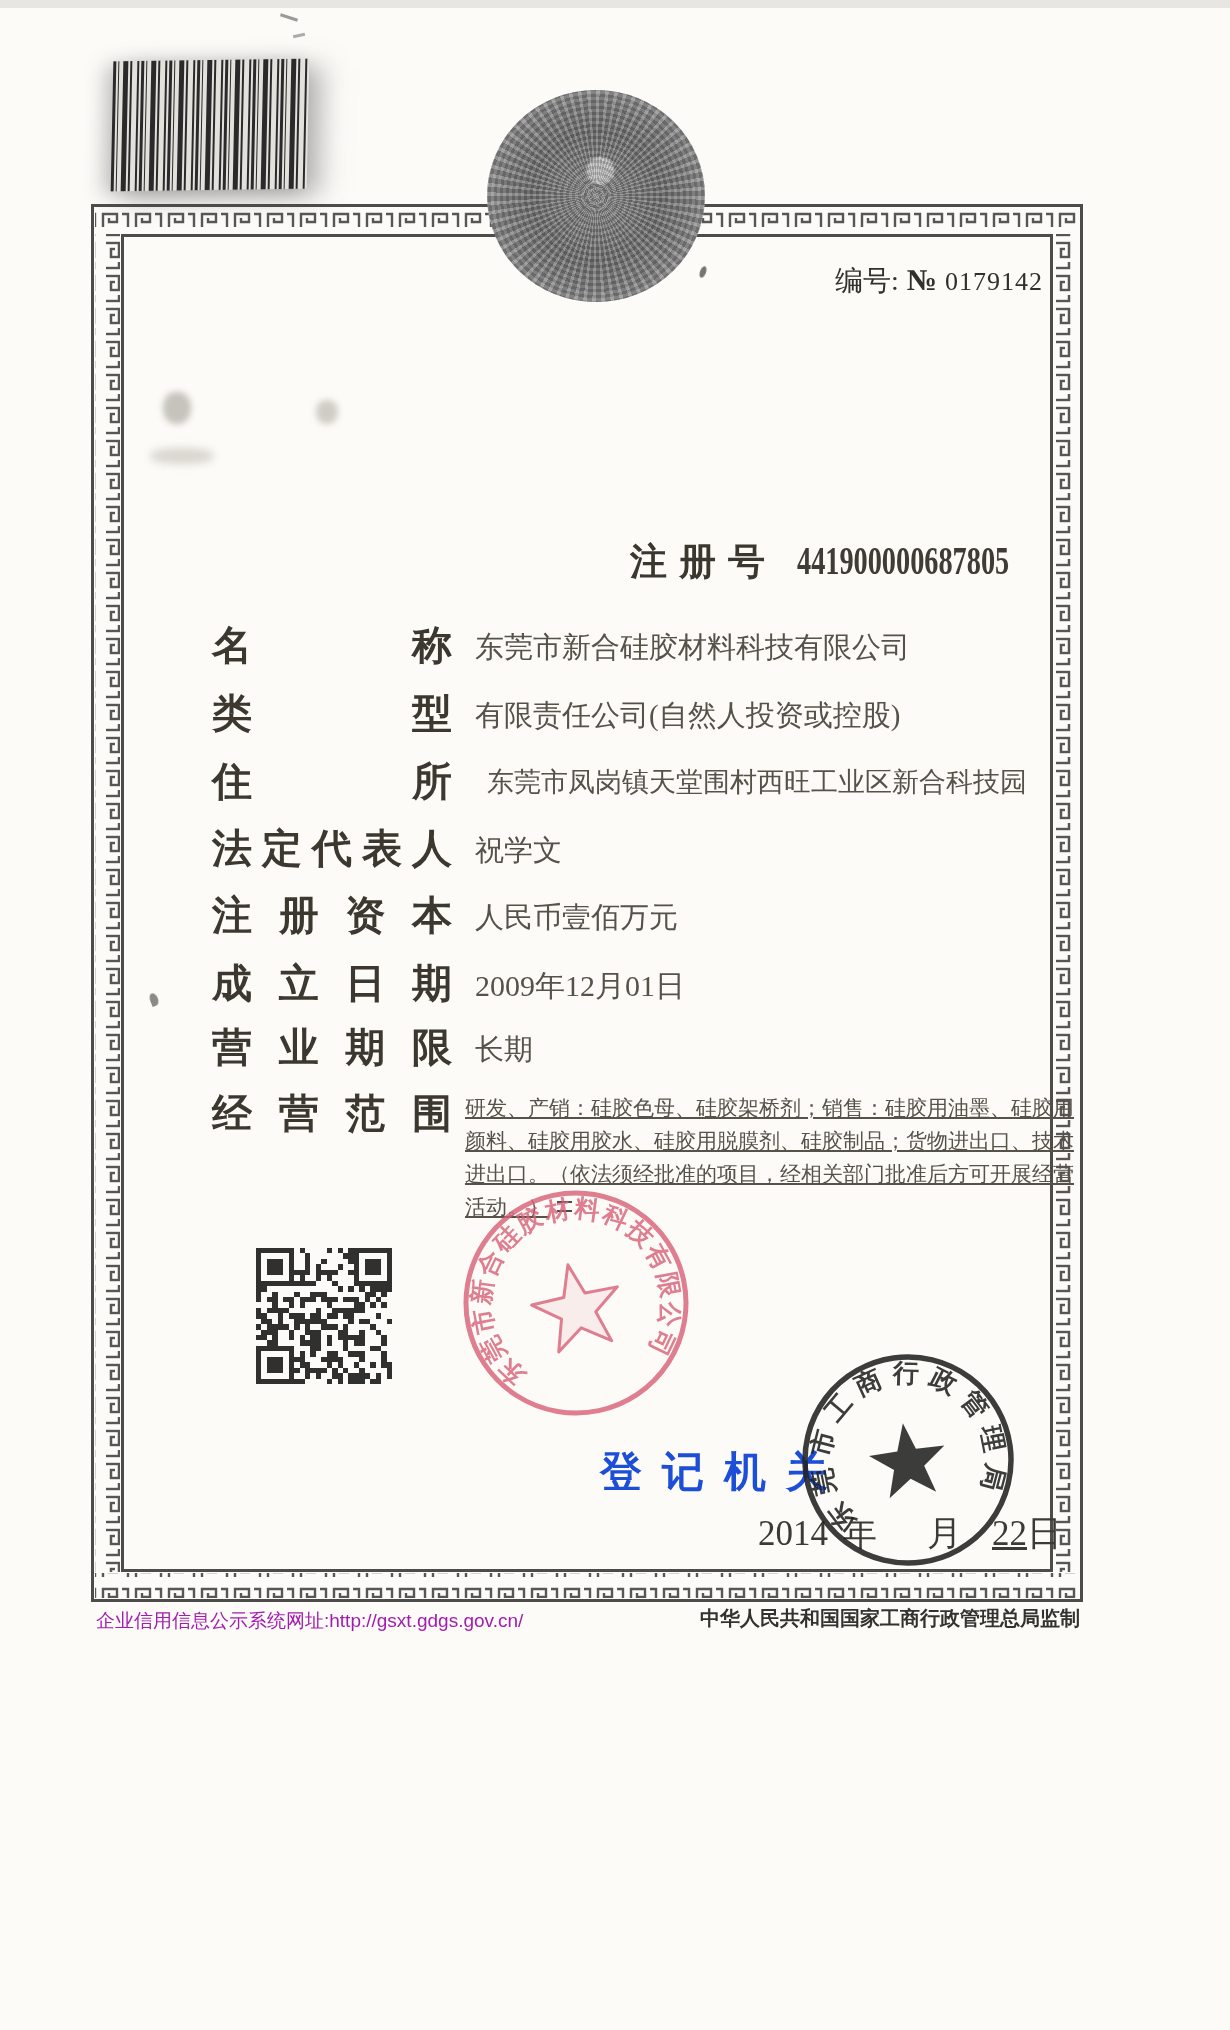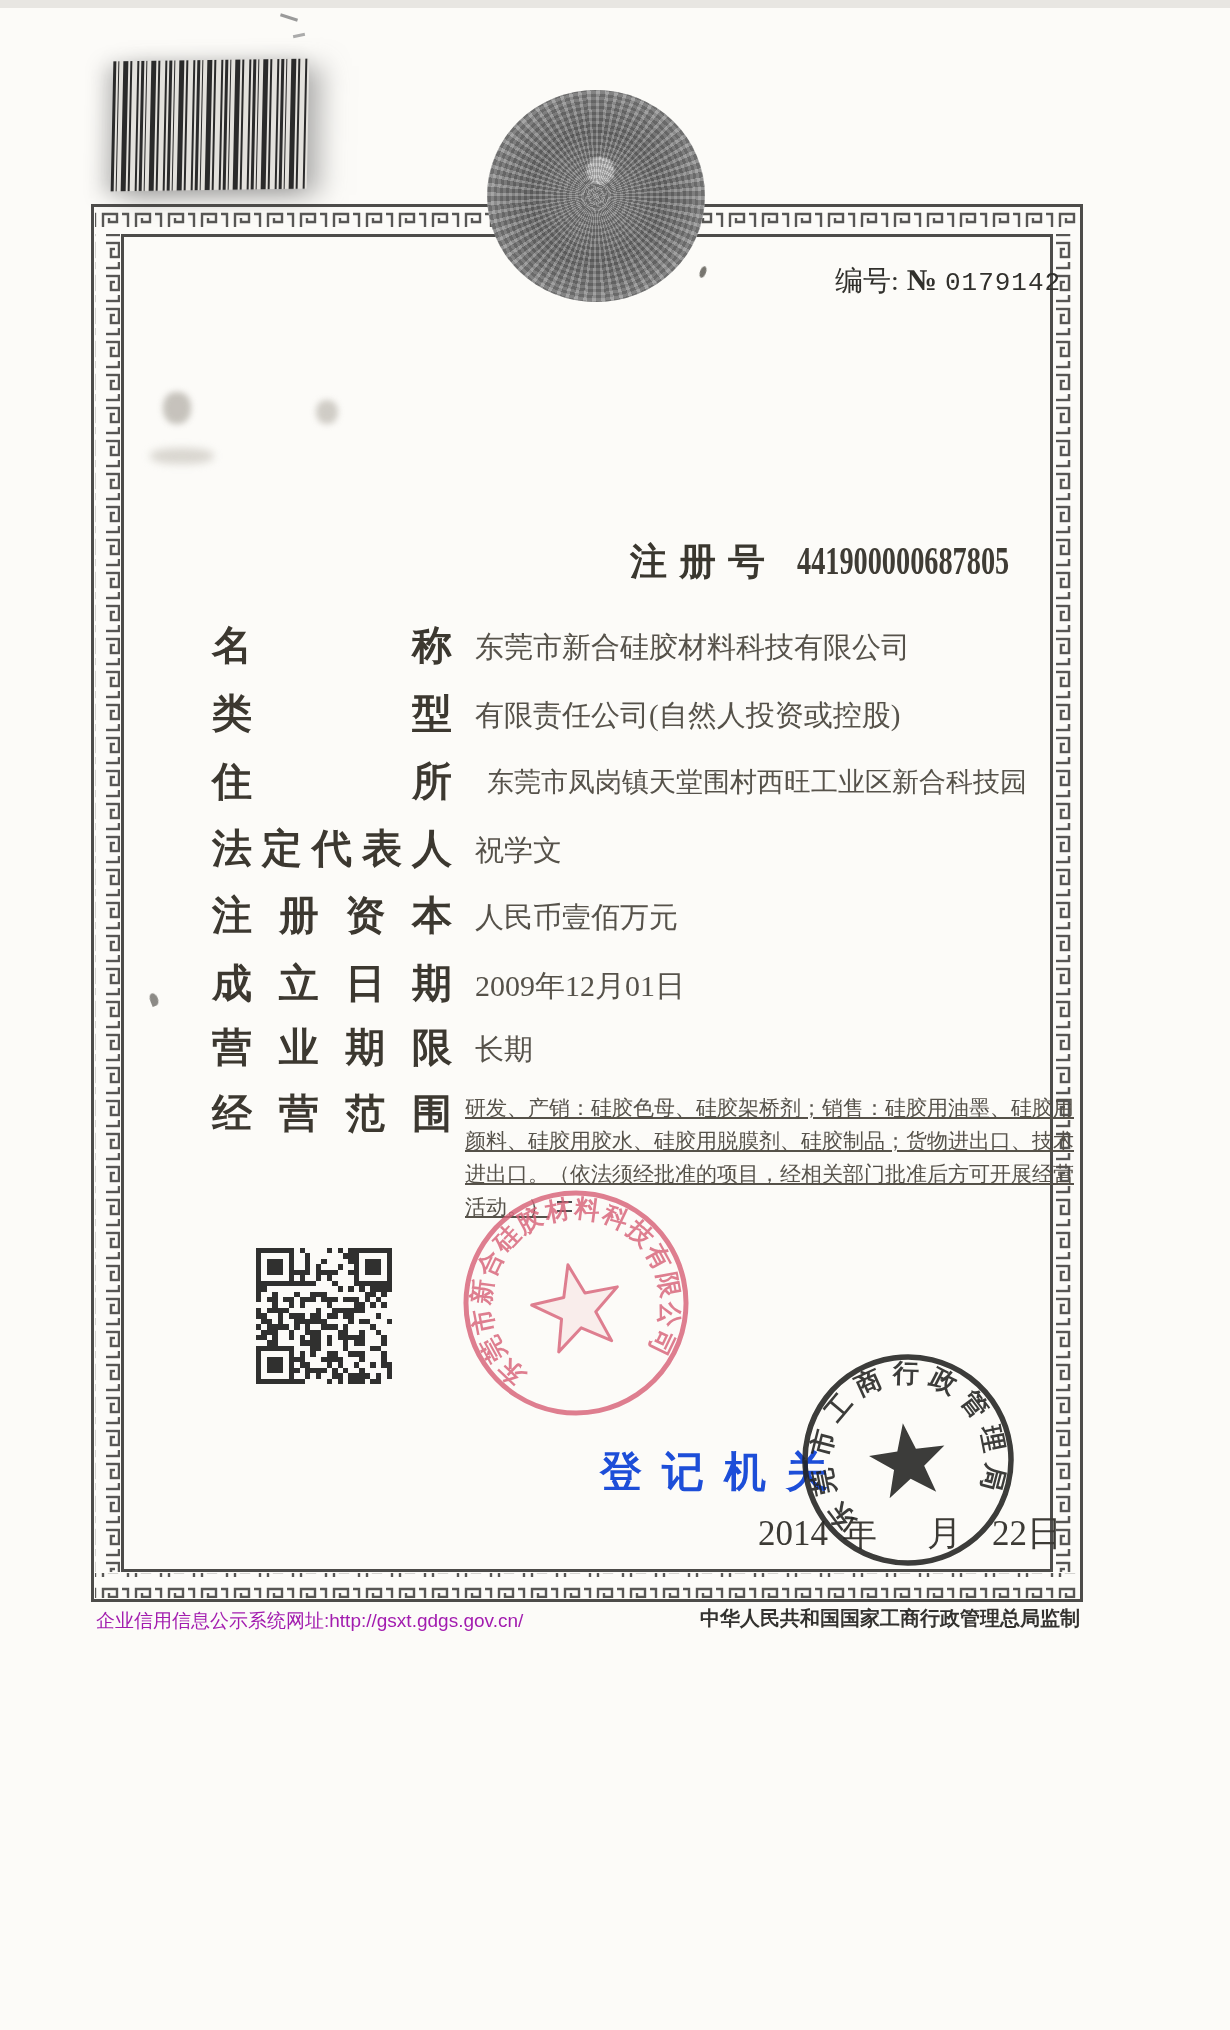--- a/index.html
+++ b/index.html
@@ -38,21 +38,21 @@
       repeating-radial-gradient(circle at 50% 50%, rgba(255,255,255,.10) 0 3px, rgba(25,25,25,.13) 3px 6px);
   }
 
   
   .border-frame { position:absolute; left:0; top:0; z-index:1; opacity:.92; }
 
   
   .serial { position:absolute; left:835px; top:254px; display:flex; align-items:baseline; gap:8px; z-index:4; color:#31302c; }
   .serial .lbl { font-size:28px; }
   .serial .nosym { font-size:30px; font-weight:bold; }
-  .serial .num { font-family:Liberation Mono, monospace; font-size:26px; letter-spacing:1px; }
+  .serial .num { font-family:Liberation Serif, serif; font-size:26px; letter-spacing:1px; }
 
   
   .title {
     position:absolute; left:270px; top:330px; width:660px; margin:0; z-index:4;
     text-align:center; font-family:"DejaVu Sans", sans-serif; font-weight:900;
     font-size:128px; line-height:1.1; letter-spacing:30px; text-indent:30px;
     color:#2b2823; text-shadow:0 0 1px rgba(40,40,40,.6);
   }
 
   
@@ -95,21 +95,21 @@
     position:absolute; left:798px; top:1342px; z-index:7;
     color:#222220; opacity:.88; transform:rotate(-8deg);
   }
   .registry-stamp .seal-text { font-size:26px; letter-spacing:9px; font-weight:bold; fill:currentColor; font-family:"Liberation Serif", serif; }
 
   
   .registry-label { position:absolute; left:600px; top:1436px; z-index:4; font-weight:bold; font-size:42px; letter-spacing:20px; color:#1d4ed8; white-space:nowrap; }
   .date-line { position:absolute; left:758px; top:1502px; z-index:5; font-size:35px; color:#3c3a35; white-space:nowrap; }
   .date-line .u-year { margin-left:14px; }
   .date-line .u-month { margin-left:50px; }
-  .date-line .v-day { margin-left:30px; }
+  .date-line .v-day { margin-left:30px;text-decoration:underline; }
 
   
   .footer-left { position:absolute; left:96px; top:1600px; z-index:4; font-family:"Liberation Sans", sans-serif; font-size:19px; color:#a21caf; }
   .footer-right { position:absolute; left:700px; top:1597px; z-index:4; font-family:"Liberation Sans", sans-serif; font-size:20px; font-weight:600; color:#33322f; }
 
   
   .artifact { position:absolute; z-index:2; }
   .a1 { left:280px; top:8px;  width:18px; height:3px; background:#9a9a9a; transform:rotate(18deg); }
   .a2 { left:293px; top:26px; width:12px; height:3px; background:#ababab; transform:rotate(-12deg); }
   .a3 { left:163px; top:384px; width:28px; height:32px; background:#b4b0a8; filter:blur(3px); border-radius:45%; opacity:.75; }

